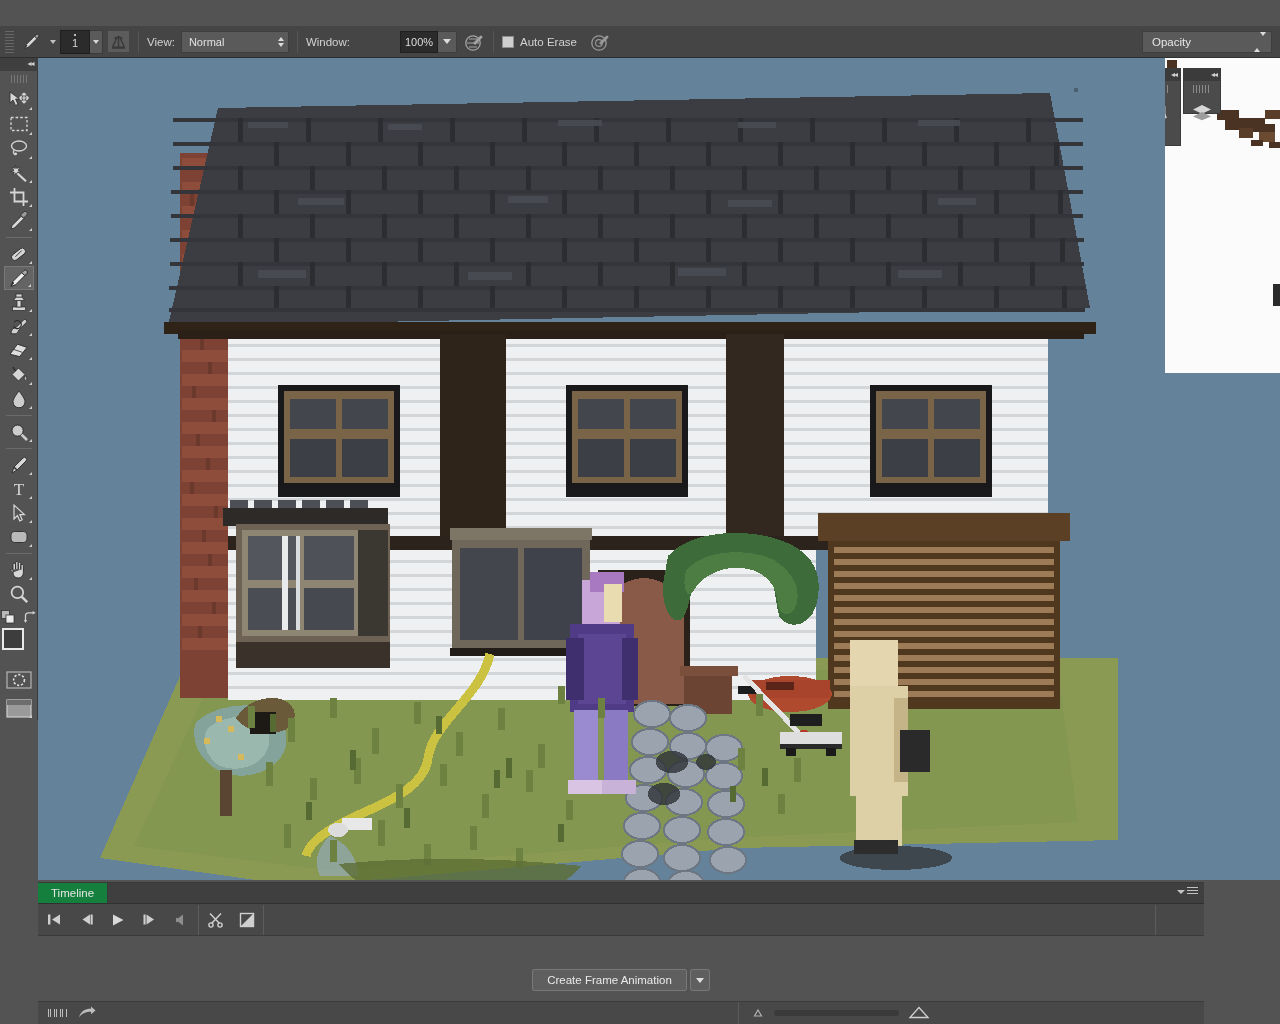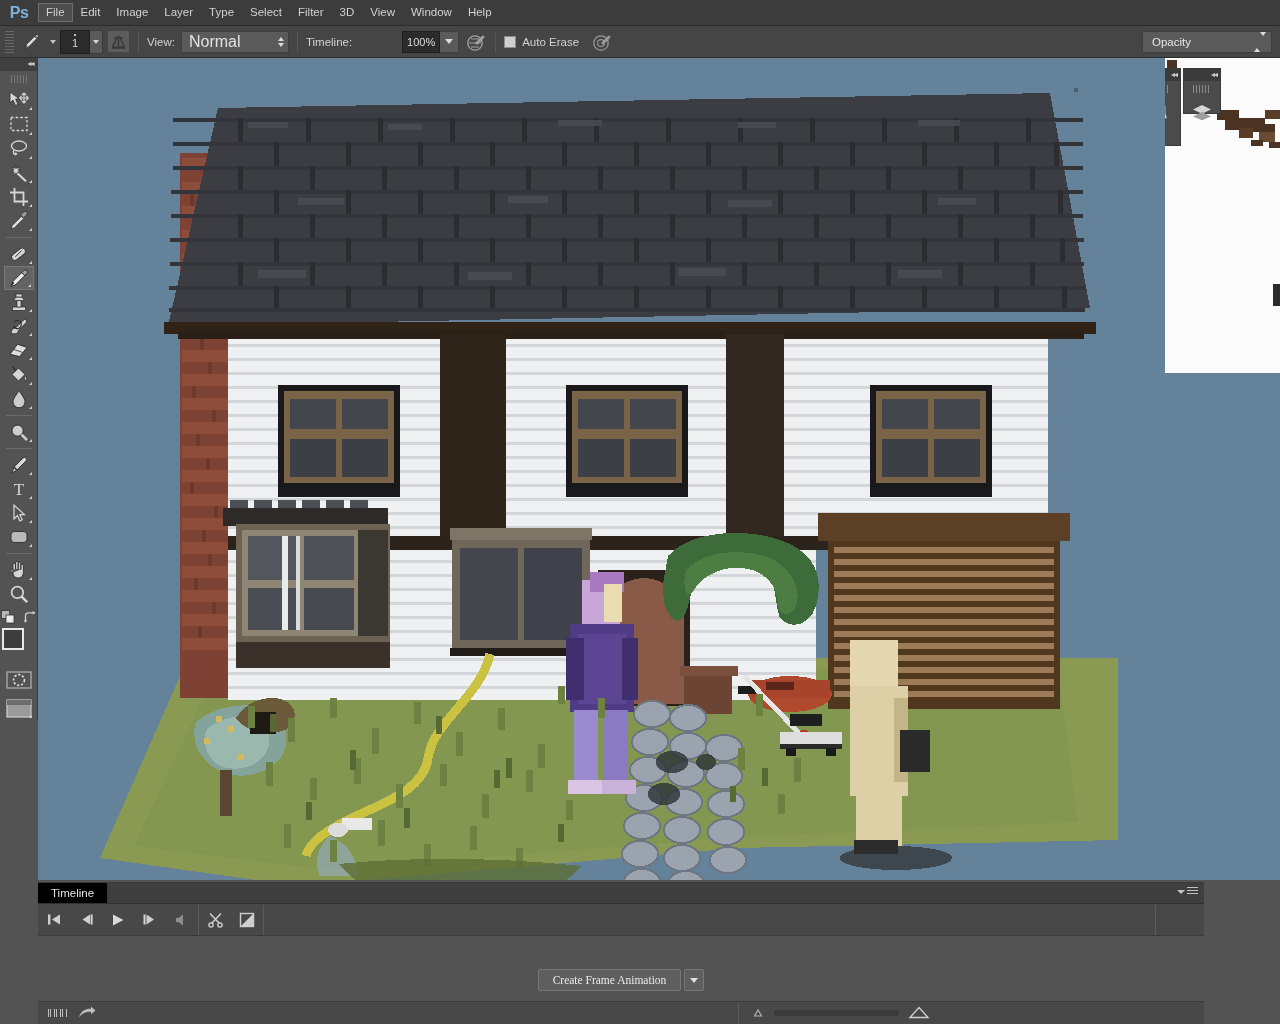--- a/index.html
+++ b/index.html
@@ -81,21 +81,21 @@
     width: 23px; height: 23px; background: #5c5c5c;
     border: 1px solid #454545;
     display: flex; align-items: center; justify-content: center;
     margin-left: 4px;
   }
   .opt-label { font-size: 11.5px; color: #d2d2d2; margin-right: 6px; white-space: nowrap; }
   .opt-select {
     height: 22px; background: #5a5a5a;
     border: 1px solid #3e3e3e;
     display: flex; align-items: center; padding: 0 4px 0 7px;
-    font-size: 16px; color: #e2e2e2; position: relative; min-width: 108px;
+    font-size: 11px; color: #e2e2e2; position: relative; min-width: 108px;
   }
   .opt-select .updown { margin-left: auto; display: flex; flex-direction: column;
     align-items: center; gap: 2px; padding-left: 8px; }
   .updown .up {
     width:0;height:0;border-left:3.5px solid transparent;border-right:3.5px solid transparent;
     border-bottom:4px solid #dcdcdc;}
   .updown .dn {
     width:0;height:0;border-left:3.5px solid transparent;border-right:3.5px solid transparent;
     border-top:4px solid #dcdcdc;}
   .opacity-field {
@@ -196,21 +196,21 @@
   
   .timeline {
     position: absolute; left: 38px; top: 882px; width: 1166px; height: 142px;
     background: #535353; border-top: 1px solid #3a3a3a;
   }
   .tl-tabstrip {
     height: 21px; background: #3f3f3f; display: flex; align-items: stretch;
     border-bottom: 1px solid #313131; position: relative;
   }
   .tl-tab {
-    background: #000000; padding: 0 13px; display: flex; align-items: center;
+    background: #15803d; padding: 0 13px; display: flex; align-items: center;
     font-size: 11.5px; color: #e6e6e6; border-right: 1px solid #3a3a3a;
   }
   .tl-menu {
     position: absolute; right: 6px; top: 4px; display: flex; align-items: center; gap: 2px;
   }
   .tl-menu .tri {
     width:0;height:0;border-left:4px solid transparent;border-right:4px solid transparent;
     border-top:4px solid #c3c3c3;
   }
   .tl-menu .bars {
@@ -222,21 +222,21 @@
     display: flex; align-items: center;
   }
   .tl-btn {
     width: 32px; height: 30px; display: flex; align-items: center; justify-content: center;
   }
   .tl-sep-v { width: 1px; height: 30px; background: #3a3a3a; border-right: 1px solid #5c5c5c;}
   .tl-body {
     height: 88px; background: #535353; position: relative;
     display: flex; align-items: center; justify-content: center;
   }
-  .cfa-wrap { display: flex; align-items: stretch; font-family: Liberation Serif, serif; }
+  .cfa-wrap { display: flex; align-items: stretch; }
   .cfa-btn {
     background: #5f5f5f; border: 1px solid #787878; border-radius: 2px;
     padding: 4px 14px; font-size: 11.5px; color: #eaeaea;
   }
   .cfa-drop {
     background: #5f5f5f; border: 1px solid #787878; border-radius: 2px;
     width: 20px; margin-left: 3px; display: flex; align-items: center; justify-content: center;
   }
   .cfa-drop .tri {
     width:0;height:0;border-left:4px solid transparent;border-right:4px solid transparent;
@@ -260,34 +260,20 @@
   .status-right {
     position: absolute; left: 1204px; top: 882px; width: 76px; height: 142px;
     background: #535353;
   }
 </style>
 </head>
 <body>
 
 <div id="app">
 
-  <div class="menubar">
-    <div class="ps-logo">Ps</div>
-    <div class="menu-item active">File</div>
-    <div class="menu-item">Edit</div>
-    <div class="menu-item">Image</div>
-    <div class="menu-item">Layer</div>
-    <div class="menu-item">Type</div>
-    <div class="menu-item">Select</div>
-    <div class="menu-item">Filter</div>
-    <div class="menu-item">3D</div>
-    <div class="menu-item">View</div>
-    <div class="menu-item">Window</div>
-    <div class="menu-item">Help</div>
-  </div>
 
   <div class="optionsbar">
     <div class="grip"></div>
 
     <div class="tool-preview">
       <svg width="20" height="20" viewBox="0 0 20 20">
         <path d="M3.5 16.5 L5.2 12.6 L13.6 4.2 L16 6.6 L7.6 15 Z" fill="#d8d8d8" stroke="#2e2e2e" stroke-width="0.9"></path>
         <path d="M13.6 4.2 L15.1 2.7 A1.6 1.6 0 0 1 17.4 5 L16 6.6 Z" fill="#9e9e9e" stroke="#2e2e2e" stroke-width="0.9"></path>
         <path d="M3.5 16.5 L5.2 12.6 L6.4 13.8 Z" fill="#2e2e2e"></path>
       </svg>
@@ -318,21 +304,21 @@
     <div class="opt-select">
       <span>Normal</span>
       <span class="updown">
         <span class="up"></span>
           <span class="dn"></span>
       </span>
     </div>
 
     <div class="opt-sep"></div>
 
-    <div class="opt-label">Timeline:</div>
+    <div class="opt-label">Window:</div>
     <div style="display:flex;align-items:flex-end;padding-left:44px;">
       <div class="opacity-field">100%</div>
       <div class="opacity-drop">
           <div class="tri"></div>
         </div>
     </div>
     <div class="pressure-icon">
       <svg width="22" height="22" viewBox="0 0 22 22">
         <circle cx="10" cy="12" r="7.2" fill="none" stroke="#c2c2c2" stroke-width="1.3"></circle>
         <path d="M4 12 h12 M6 8 h8 M6 16 h8" stroke="#c2c2c2" stroke-width="1"></path>

